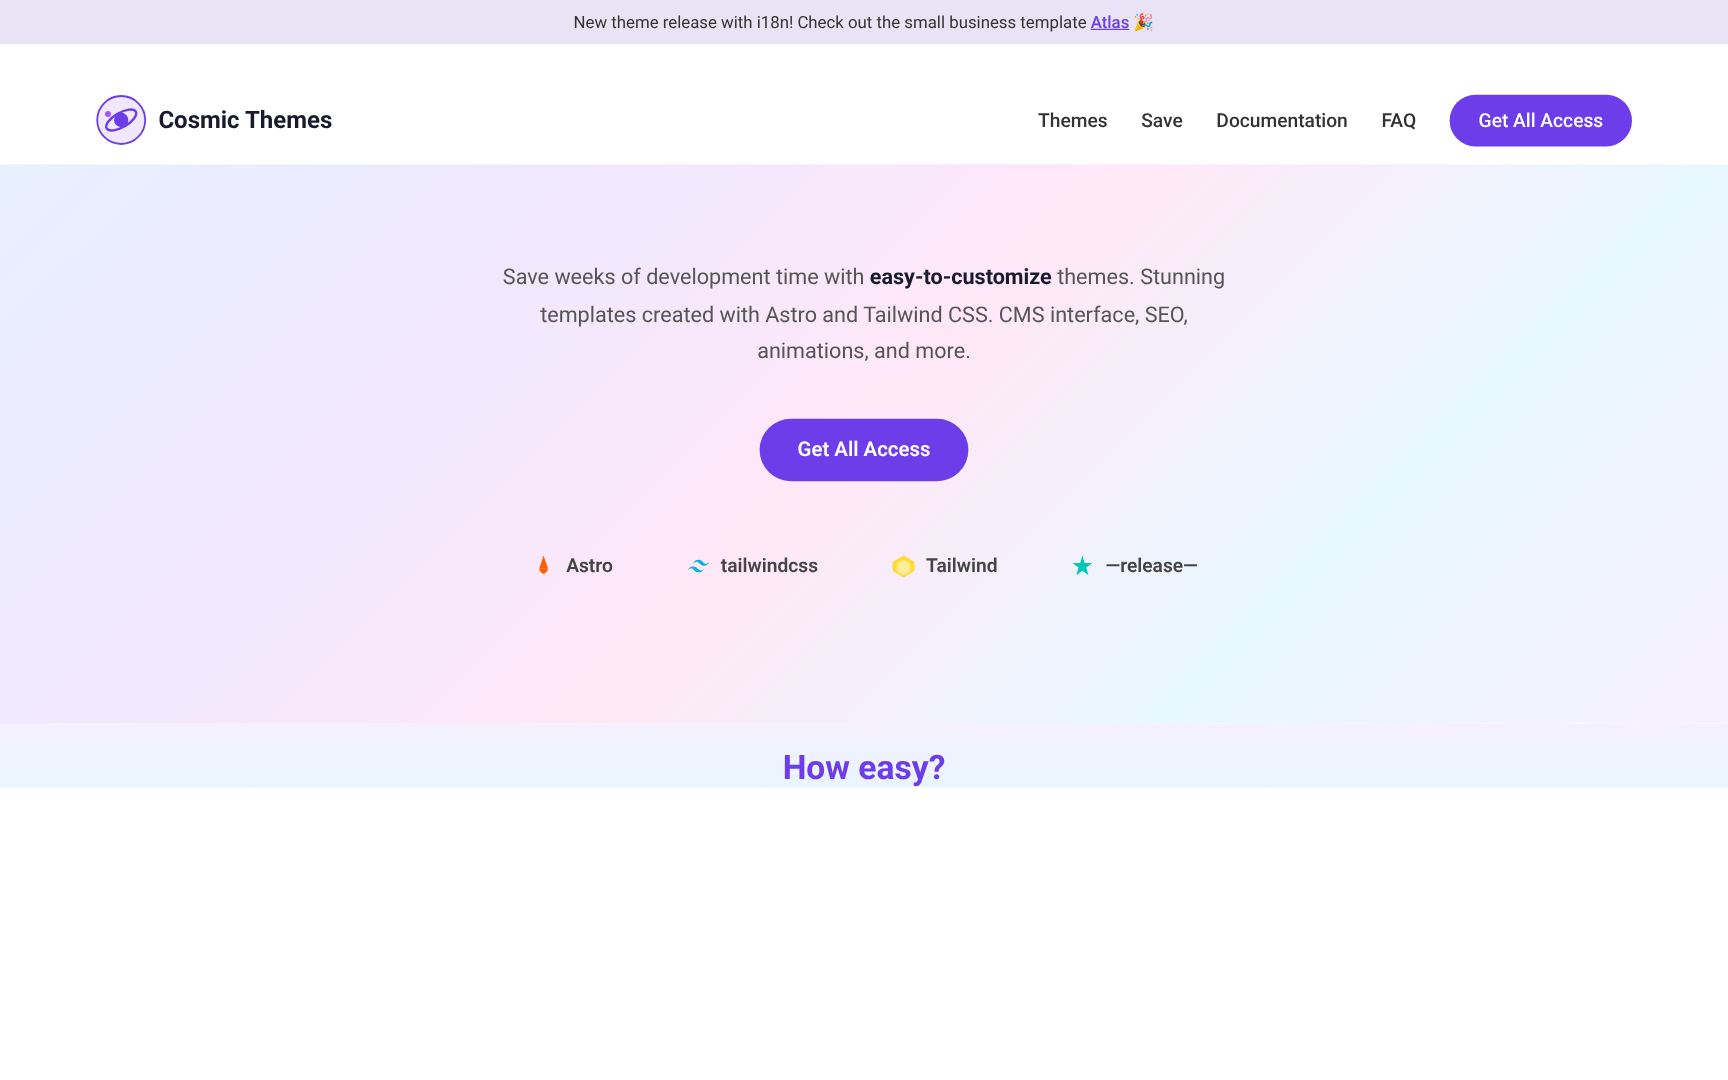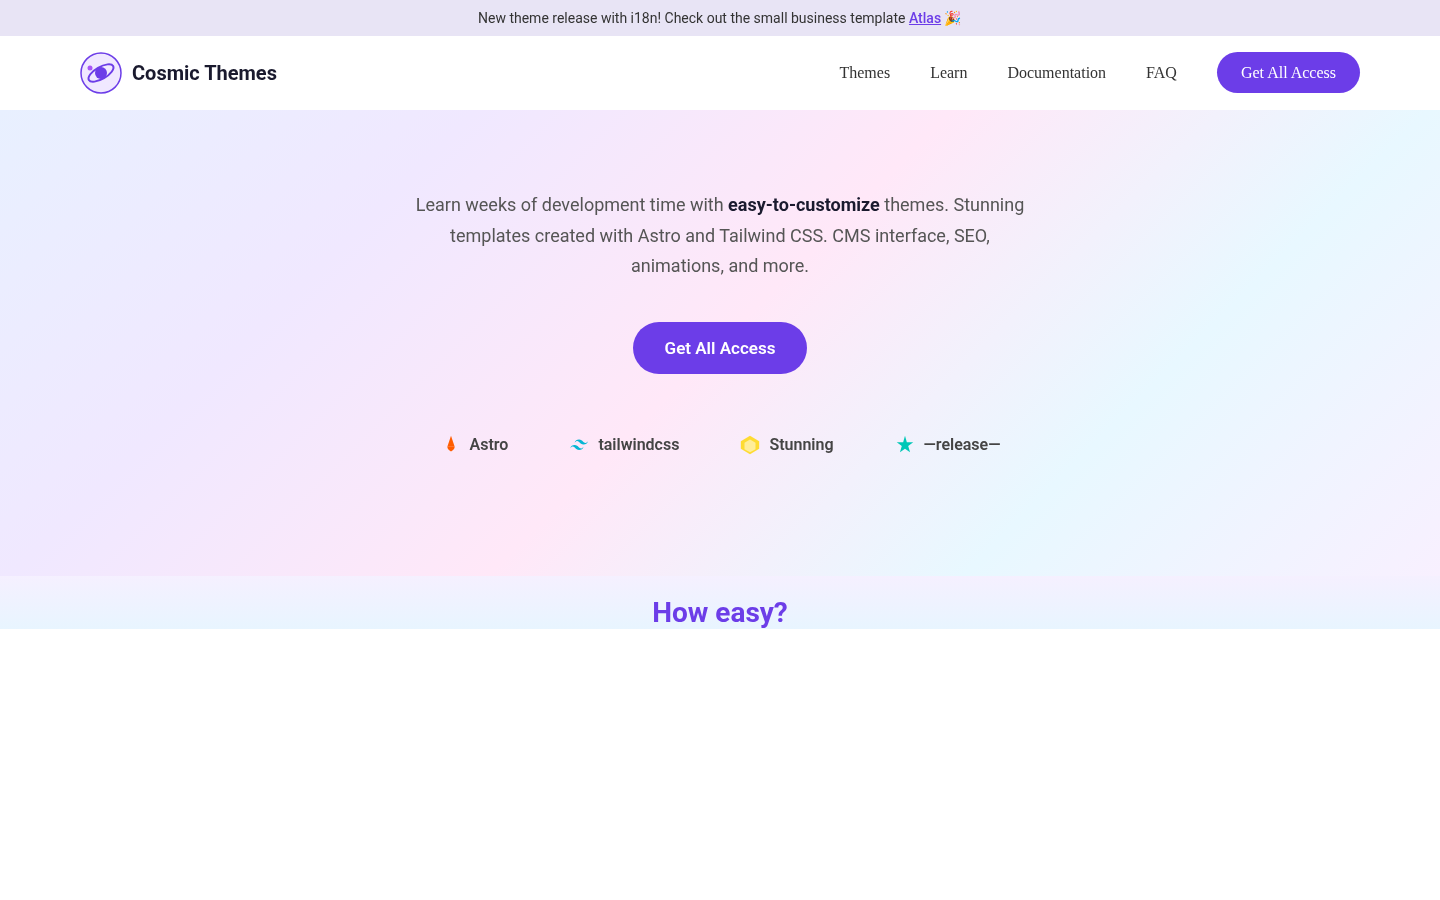--- a/index.html
+++ b/index.html
@@ -26,20 +26,21 @@
       text-align: center;
     }
 
     
     .navbar {
       display: flex;
       align-items: center;
       justify-content: space-between;
       padding: 16px 80px;
       background: transparent;
+      margin-top: 26px;
     }
     .logo {
       display: flex;
       align-items: center;
       gap: 10px;
       text-decoration: none;
       color: #1a1a2e;
     }
     .logo-icon {
       width: 42px;
@@ -47,23 +48,22 @@
     }
     .logo-text {
       font-size: 20px;
       font-weight: 700;
       line-height: 1.2;
       color: #1a1a2e;
     }
     .nav-links {
       display: flex;
       align-items: center;
-      gap: 40px;
+      gap: 28px;
       list-style: none;
-      font-family: Liberation Serif, serif;
     }
     .nav-links a {
       text-decoration: none;
       color: #333;
       font-size: 16px;
       font-weight: 500;
     }
     .nav-cta {
       background: #6c3de8;
       color: #fff !important;
@@ -182,30 +182,30 @@
     <svg class="logo-icon" viewBox="0 0 42 42" fill="none" xmlns="http://www.w3.org/2000/svg">
       <circle cx="21" cy="21" r="20" fill="#f0e8ff" stroke="#6c3de8" stroke-width="1.5"></circle>
       <ellipse cx="21" cy="21" rx="14" ry="6" fill="none" stroke="#6c3de8" stroke-width="2" transform="rotate(-30 21 21)"></ellipse>
       <circle cx="21" cy="21" r="6" fill="#6c3de8"></circle>
       <circle cx="10" cy="16" r="2.5" fill="#a855f7"></circle>
     </svg>
     <span class="logo-text">Cosmic Themes</span>
   </a>
   <ul class="nav-links">
     <li><a href="#">Themes</a></li>
-    <li><a href="#">Learn</a></li>
+    <li><a href="#">Save</a></li>
     <li><a href="#">Documentation</a></li>
     <li><a href="#">FAQ</a></li>
     <li><a href="#" class="nav-cta">Get All Access</a></li>
   </ul>
 </nav>
 
 <section class="hero">
   <p class="hero-subtitle">
-    <span>Learn weeks of development time with </span><strong>easy-to-customize</strong><span> themes. Stunning templates created with Astro and Tailwind CSS. CMS interface, SEO, animations, and more.</span>
+    <span>Save weeks of development time with </span><strong>easy-to-customize</strong><span> themes. Stunning templates created with Astro and Tailwind CSS. CMS interface, SEO, animations, and more.</span>
   </p>
   <div class="hero-buttons">
     <a href="#" class="btn-primary">Get All Access</a>
   </div>
 
   <div class="brand-logos">
 
     <div class="brand-logo">
       <svg class="brand-logo-icon" viewBox="0 0 24 24" fill="none">
         <path d="M12 2L8 14h8L12 2z" fill="#ff5d01"></path>
@@ -219,21 +219,21 @@
         <path d="M12 6C9.6 6 8 7.2 7.2 9.6c1.2-1.6 2.4-2.2 3.6-1.8.8.2 1.3.8 1.9 1.4.9 1 2 2.2 4.3 2.2 2.4 0 4-1.2 4.8-3.6-1.2 1.6-2.4 2.2-3.6 1.8-.8-.2-1.3-.8-1.9-1.4C15.4 7.2 14.3 6 12 6zM7.2 12c-2.4 0-4 1.2-4.8 3.6 1.2-1.6 2.4-2.2 3.6-1.8.8.2 1.3.8 1.9 1.4.9 1 2 2.2 4.3 2.2 2.4 0 4-1.2 4.8-3.6-1.2 1.6-2.4 2.2-3.6 1.8-.8-.2-1.3-.8-1.9-1.4C10.6 13.2 9.5 12 7.2 12z" fill="#06b6d4"></path>
       </svg>
       <span>tailwindcss</span>
     </div>
 
     <div class="brand-logo">
       <svg class="brand-logo-icon" viewBox="0 0 24 24" fill="none">
         <polygon points="12,2 22,8 22,16 12,22 2,16 2,8" fill="#FFD700" opacity="0.8"></polygon>
         <polygon points="12,6 18,9.5 18,16.5 12,20 6,16.5 6,9.5" fill="#fff" opacity="0.5"></polygon>
       </svg>
-      <span>Stunning</span>
+      <span>Tailwind</span>
     </div>
 
     <div class="brand-logo">
       <svg class="brand-logo-icon" viewBox="0 0 24 24" fill="none">
         <path d="M12 2l2 7h7l-5.5 4 2 7L12 16l-5.5 4 2-7L3 9h7z" fill="#00c7b7"></path>
       </svg>
       <span>—release—</span>
     </div>
   </div>
 </section>

